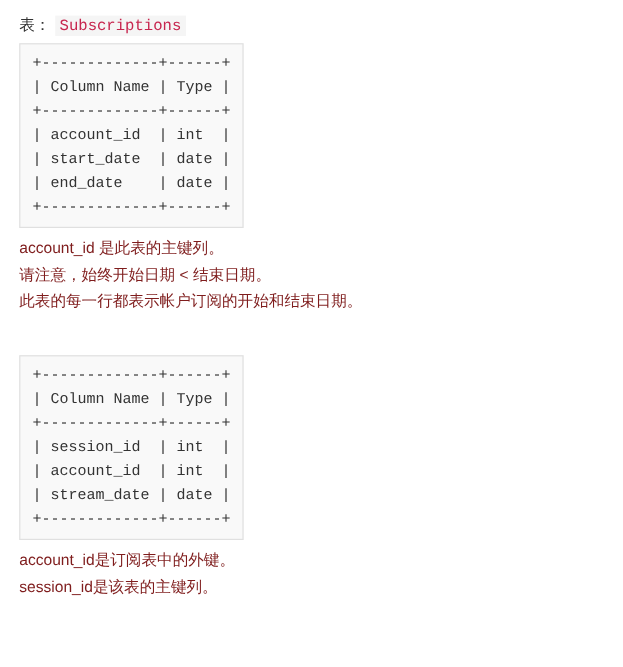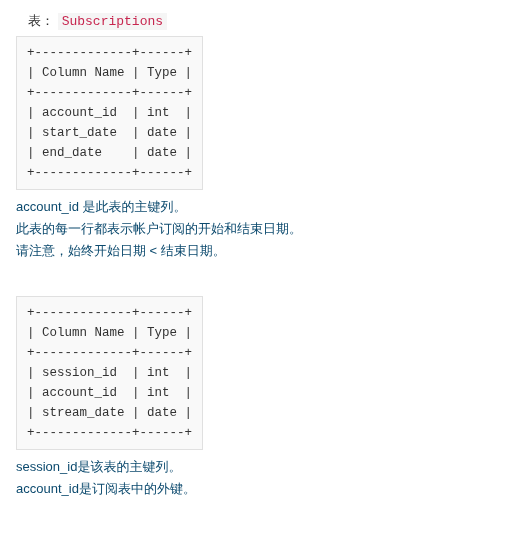--- a/index.html
+++ b/index.html
@@ -21,21 +21,20 @@
 
     .section {
       margin-bottom: 18px;
     }
 
     .table-label {
       font-family: Arial, sans-serif;
       font-size: 13px;
       color: #333;
       margin-bottom: 6px;
-      margin-left: 12px;
     }
 
     .table-label-prefix {
       font-weight: normal;
     }
 
     .table-label-name {
       background-color: #f5f5f5;
       font-family: 'Courier New', Courier, monospace;
       padding: 1px 4px;
@@ -52,21 +51,21 @@
       color: #333;
       line-height: 1.6;
       white-space: pre;
       display: inline-block;
       margin-bottom: 6px;
     }
 
     .description {
       font-family: Arial, sans-serif;
       font-size: 13px;
-      color: #0c4a6e;
+      color: #7f1d1d;
       line-height: 1.7;
     }
 
     .spacer {
       height: 16px;
     }
   </style>
 </head>
 <body>
 
@@ -79,34 +78,34 @@
     </div>
     <div class="code-block">+-------------+------+
 | Column Name | Type |
 +-------------+------+
 | account_id  | int  |
 | start_date  | date |
 | end_date    | date |
 +-------------+------+</div>
     <div class="description">
       <div>account_id 是此表的主键列。</div>
+      <div>请注意，始终开始日期 &lt; 结束日期。</div>
       <div>此表的每一行都表示帐户订阅的开始和结束日期。</div>
-      <div>请注意，始终开始日期 &lt; 结束日期。</div>
     </div>
   </div>
 
   <div class="spacer"></div>
 
   <div class="section">
     <div class="code-block">+-------------+------+
 | Column Name | Type |
 +-------------+------+
 | session_id  | int  |
 | account_id  | int  |
 | stream_date | date |
 +-------------+------+</div>
     <div class="description">
+      <div>account_id是订阅表中的外键。</div>
       <div>session_id是该表的主键列。</div>
-      <div>account_id是订阅表中的外键。</div>
     </div>
   </div>
 
 </div>
 
 </body></html>

